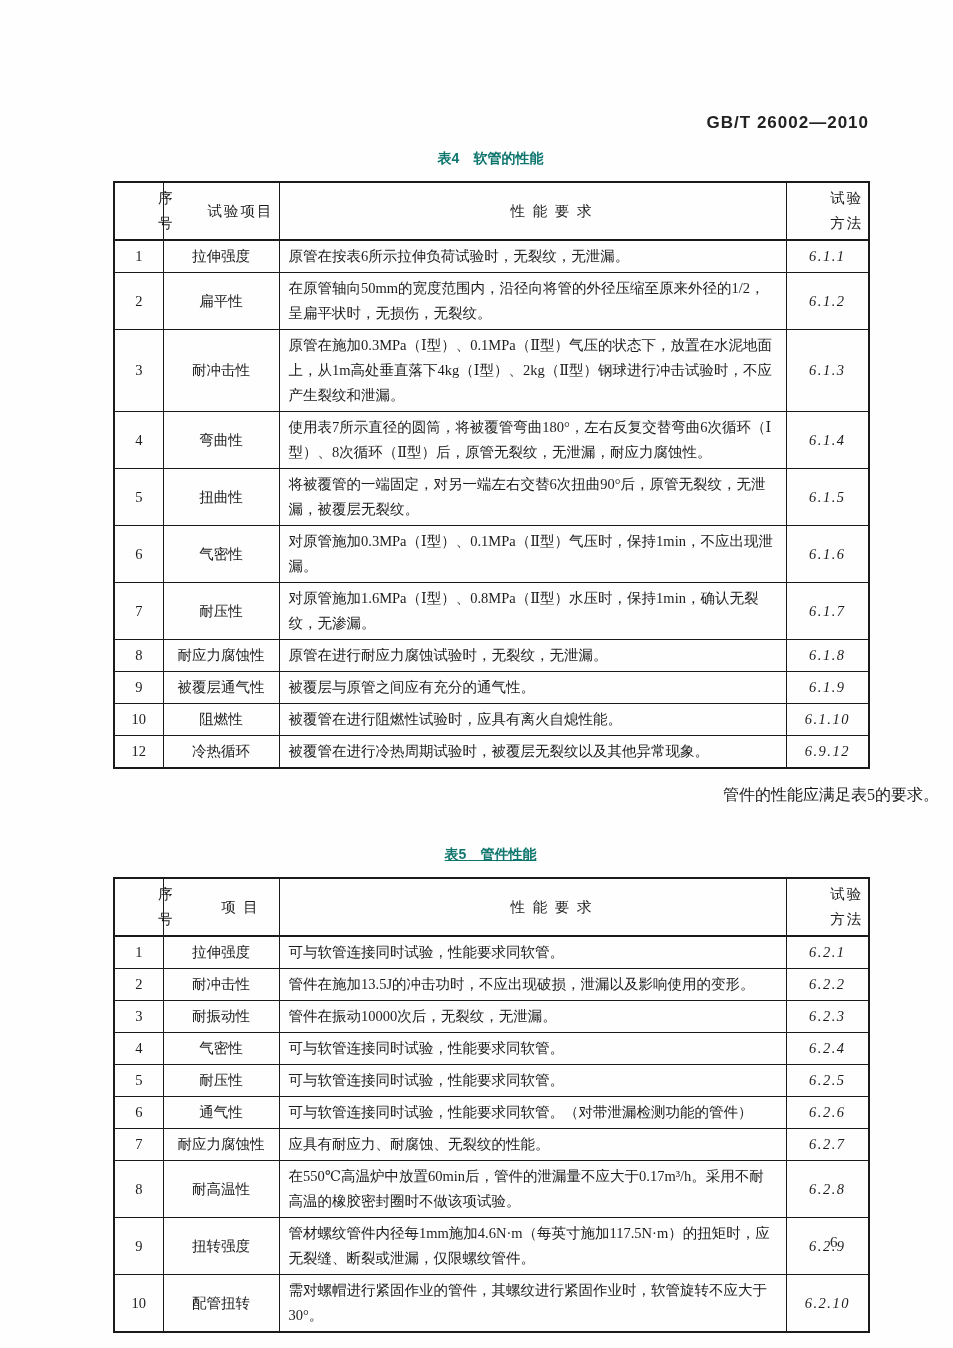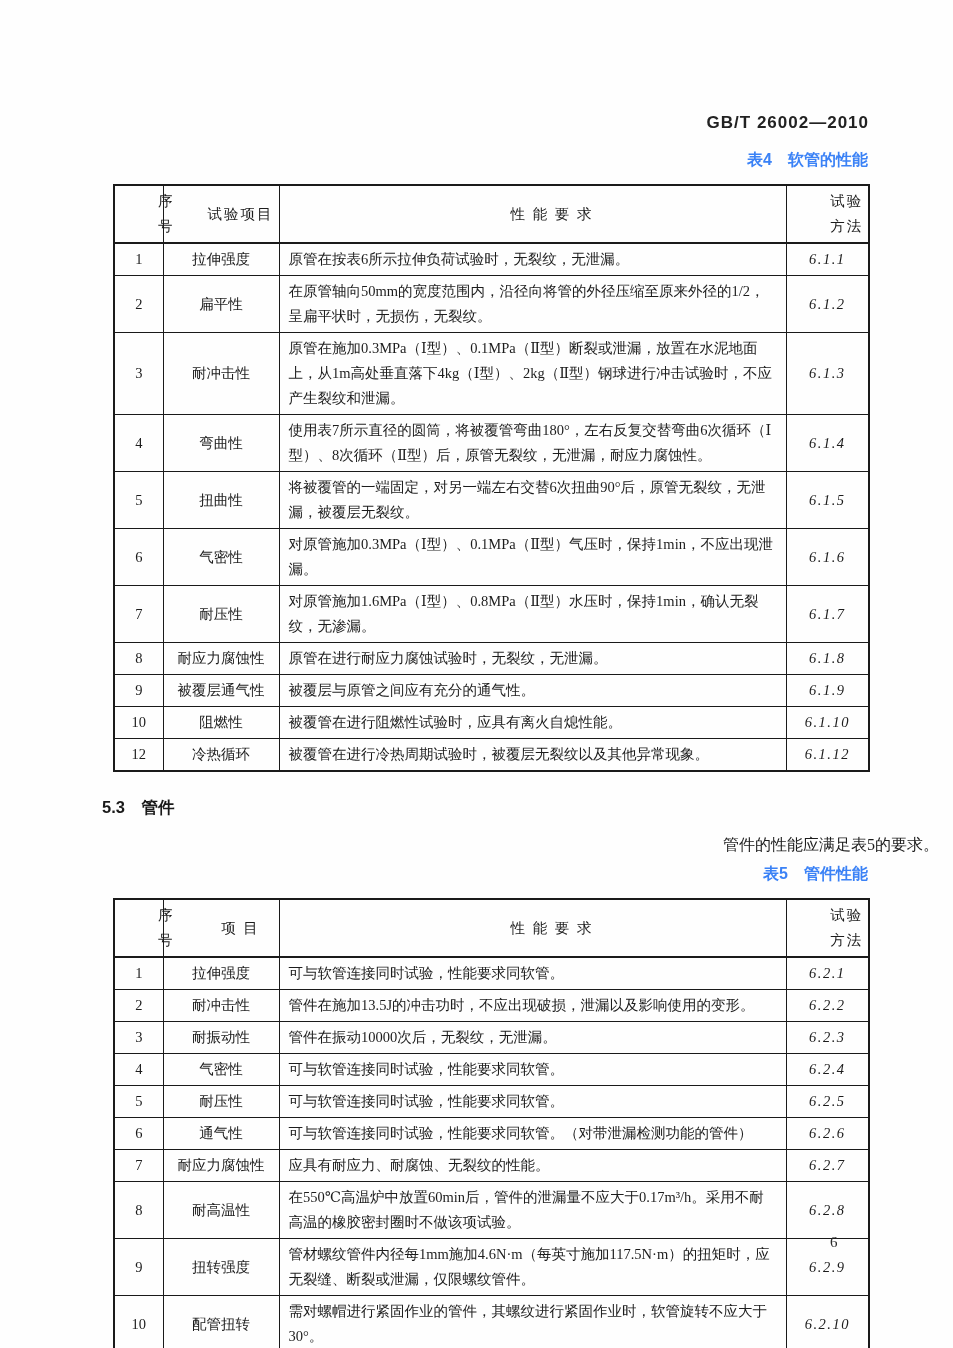--- a/index.html
+++ b/index.html
@@ -28,25 +28,25 @@
   }
   .content {
     position: absolute;
     top: 150px;
     left: 0;
     width: 953px;
   }
   .table-title {
     width: 755px;
     margin: 0 0 0 113px;
-    text-align: right;
+    text-align: center;
     font-family: "Liberation Sans", "DejaVu Sans", sans-serif;
     font-weight: bold;
-    font-size: 16px;
-    color: #3b82f6;
+    font-size: 14px;
+    color: #0f766e;
   }
   table.spec {
     width: 755px;
     margin: 13px 0 0 113px;
     border-collapse: collapse;
     table-layout: fixed;
     border: 2.5px solid #1a1a1a;
   }
   table.spec col.c1 { width: 49px; }
   table.spec col.c2 { width: 116px; }
@@ -82,21 +82,22 @@
     font-size: 16.5px;
     color: #1a1a1a;
   }
   .section-paragraph {
     margin: 16px 14px 0 146px;
     font-size: 16px;
     color: #1c1c1c;
     text-align: right;
   }
   .table5-title {
-    margin-top: 8px;
+    margin-top: 40px;
+    text-decoration: underline;
   }
   .page-number {
     position: absolute;
     top: 1234px;
     left: 830px;
     font-size: 15px;
     color: #2a2a2a;
   }
 </style>
 </head>
@@ -134,21 +135,21 @@
           </tr>
           <tr>
             <td>2</td>
             <td>扁平性</td>
             <td>在原管轴向50mm的宽度范围内，沿径向将管的外径压缩至原来外径的1/2，呈扁平状时，无损伤，无裂纹。</td>
             <td>6.1.2</td>
           </tr>
           <tr>
             <td>3</td>
             <td>耐冲击性</td>
-            <td>原管在施加0.3MPa（Ⅰ型）、0.1MPa（Ⅱ型）断裂或泄漏，放置在水泥地面上，从1m高处垂直落下4kg（Ⅰ型）、2kg（Ⅱ型）钢球进行冲击试验时，不应产生裂纹和泄漏。</td>
+            <td>原管在施加0.3MPa（Ⅰ型）、0.1MPa（Ⅱ型）气压的状态下，放置在水泥地面上，从1m高处垂直落下4kg（Ⅰ型）、2kg（Ⅱ型）钢球进行冲击试验时，不应产生裂纹和泄漏。</td>
             <td>6.1.3</td>
           </tr>
           <tr>
             <td>4</td>
             <td>弯曲性</td>
             <td>使用表7所示直径的圆筒，将被覆管弯曲180°，左右反复交替弯曲6次循环（Ⅰ型）、8次循环（Ⅱ型）后，原管无裂纹，无泄漏，耐应力腐蚀性。</td>
             <td>6.1.4</td>
           </tr>
           <tr>
             <td>5</td>
@@ -183,26 +184,25 @@
           <tr>
             <td>10</td>
             <td>阻燃性</td>
             <td>被覆管在进行阻燃性试验时，应具有离火自熄性能。</td>
             <td>6.1.10</td>
           </tr>
           <tr>
             <td>12</td>
             <td>冷热循环</td>
             <td>被覆管在进行冷热周期试验时，被覆层无裂纹以及其他异常现象。</td>
-            <td>6.1.12</td>
+            <td>6.9.12</td>
           </tr>
         </tbody>
     </table>
 
-    <div class="section-heading">5.3　管件</div>
 
     <div class="section-paragraph">管件的性能应满足表5的要求。</div>
 
     <div class="table-title table5-title">表5　管件性能</div>
 
     <table class="spec">
       <colgroup>
         <col class="c1">
           <col class="c2">
           <col class="c3">

